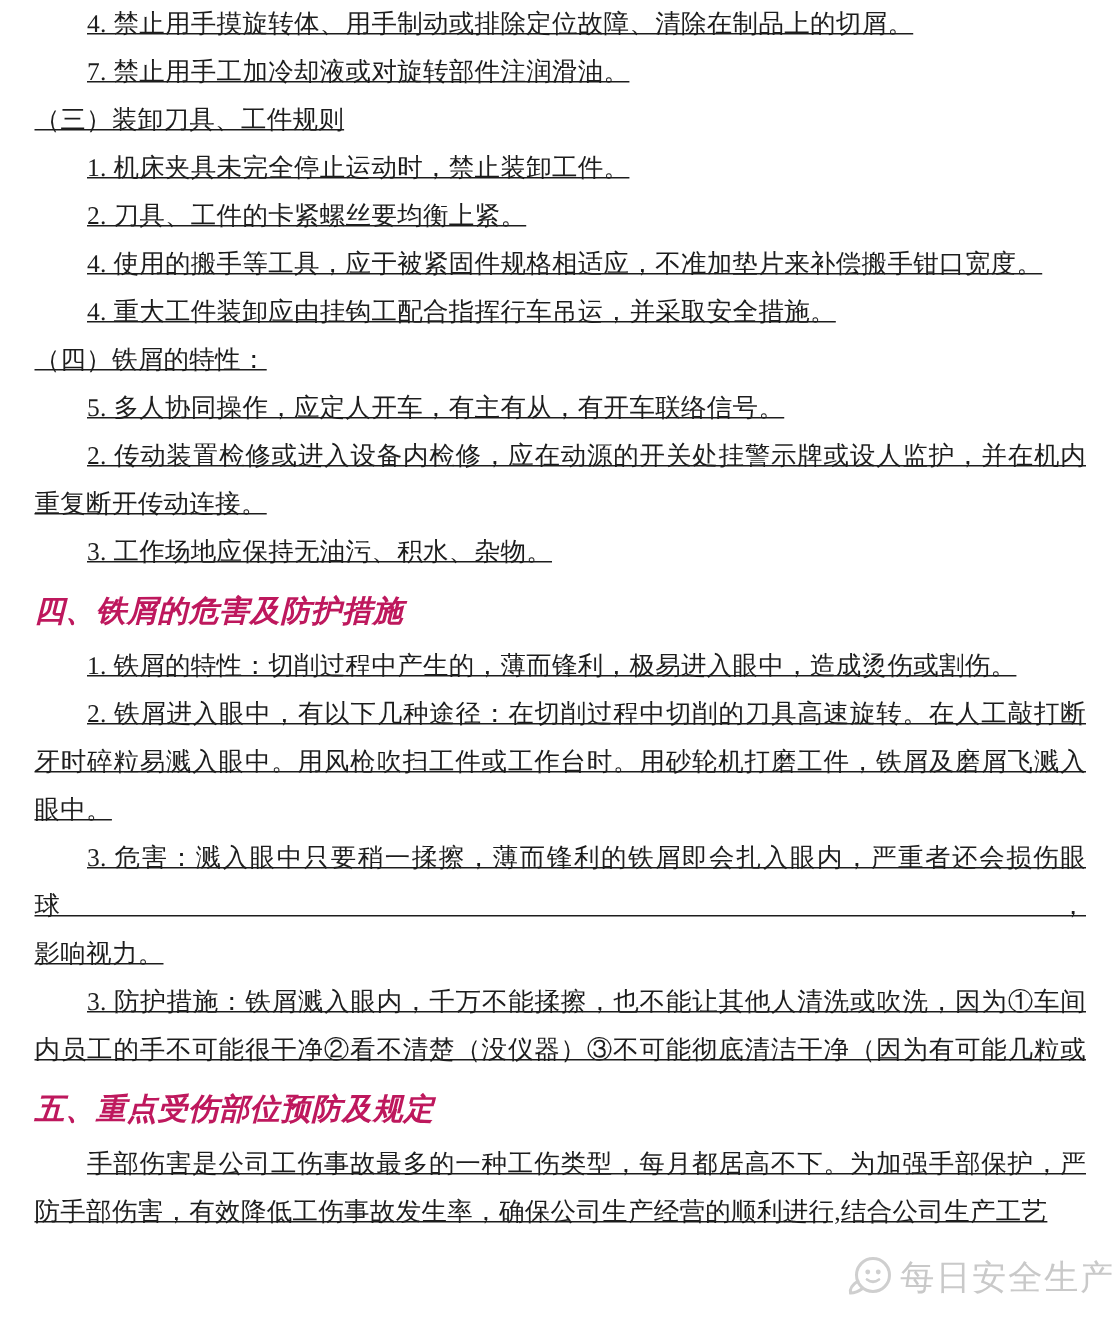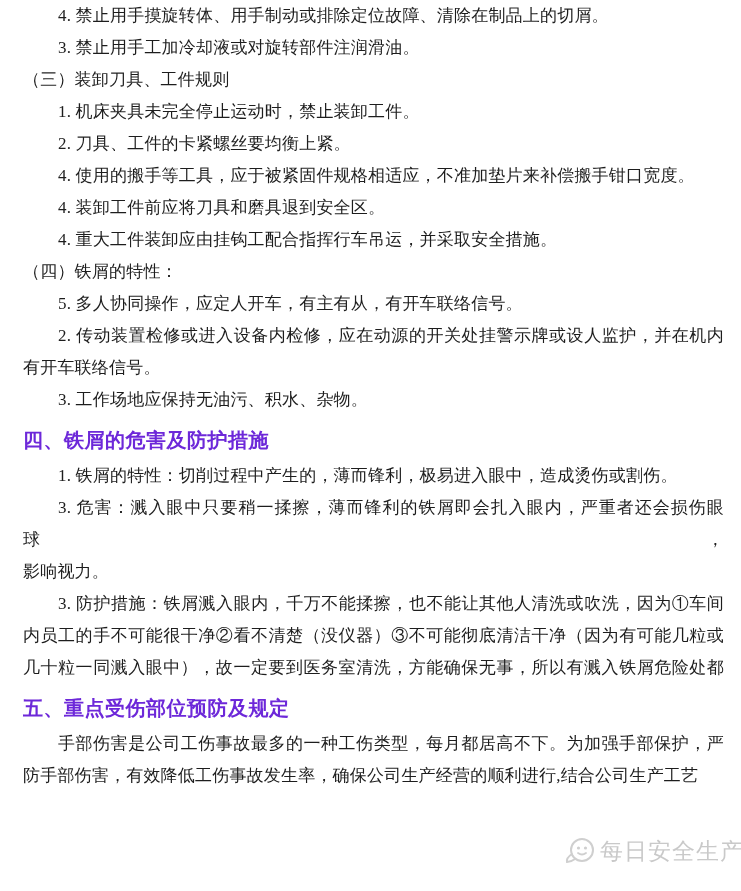--- a/index.html
+++ b/index.html
@@ -4,92 +4,93 @@
 <style>
   html,body{margin:0;padding:0;}
   body{
     width:741px;height:891px;background:#ffffff;position:relative;overflow:hidden;
     font-family:"Liberation Serif","DejaVu Serif",serif;color:#1d1d1d;
   }
   .doc{
     position:absolute;left:23px;top:0;width:701px;
   }
   .para{font-size:17px;line-height:32px;margin:0;letter-spacing:0.2px;}
-  .line{display:block;white-space:nowrap;}
+  .line{display:block;white-space:nowrap;text-decoration:underline;}
   .line.wrap{white-space:normal;}
   .line.indent{text-indent:35px;}
   .line.fill{text-align:justify;text-align-last:justify;white-space:normal;}
   .h2{
     font-size:20px;font-weight:bold;line-height:40px;margin:4px 0 0 0;
-    letter-spacing:0.5px;color:#6d28d9;
+    letter-spacing:0.5px;color:#be185d;font-style:italic;
   }
   .watermark{
     position:absolute;left:563px;top:834px;height:34px;
     display:flex;align-items:center;gap:3px;
     opacity:0.72;pointer-events:none;
   }
   .watermark .wm-text{
     font-family:"Liberation Sans","DejaVu Sans",sans-serif;
     font-size:23px;color:#b5b5b5;letter-spacing:1px;white-space:nowrap;
   }
   .wm-icon{display:block;}
 </style>
 </head>
 <body>
 
 <div class="doc">
     <div class="para">
       <span class="line indent">4. 禁止用手摸旋转体、用手制动或排除定位故障、清除在制品上的切屑。</span>
     </div>
     <div class="para">
-      <span class="line indent">3. 禁止用手工加冷却液或对旋转部件注润滑油。</span>
+      <span class="line indent">7. 禁止用手工加冷却液或对旋转部件注润滑油。</span>
     </div>
     <div class="para">
       <span class="line">（三）装卸刀具、工件规则</span>
     </div>
     <div class="para">
       <span class="line indent">1. 机床夹具未完全停止运动时，禁止装卸工件。</span>
     </div>
     <div class="para">
       <span class="line indent">2. 刀具、工件的卡紧螺丝要均衡上紧。</span>
     </div>
     <div class="para">
       <span class="line indent">4. 使用的搬手等工具，应于被紧固件规格相适应，不准加垫片来补偿搬手钳口宽度。</span>
     </div>
     <div class="para">
-      <span class="line indent">4. 装卸工件前应将刀具和磨具退到安全区。</span>
-    </div>
-    <div class="para">
       <span class="line indent">4. 重大工件装卸应由挂钩工配合指挥行车吊运，并采取安全措施。</span>
     </div>
     <div class="para">
       <span class="line">（四）铁屑的特性：</span>
     </div>
     <div class="para">
       <span class="line indent">5. 多人协同操作，应定人开车，有主有从，有开车联络信号。</span>
     </div>
     <div class="para">
       <span class="line indent fill">2. 传动装置检修或进入设备内检修，应在动源的开关处挂警示牌或设人监护，并在机内</span>
-      <span class="line wrap">有开车联络信号。</span>
+      <span class="line wrap">重复断开传动连接。</span>
     </div>
     <div class="para">
       <span class="line indent">3. 工作场地应保持无油污、积水、杂物。</span>
     </div>
     <div class="h2">四、铁屑的危害及防护措施</div>
     <div class="para">
       <span class="line indent">1. 铁屑的特性：切削过程中产生的，薄而锋利，极易进入眼中，造成烫伤或割伤。</span>
     </div>
     <div class="para">
+      <span class="line indent fill">2. 铁屑进入眼中，有以下几种途径：在切削过程中切削的刀具高速旋转。在人工敲打断</span>
+      <span class="line fill">牙时碎粒易溅入眼中。用风枪吹扫工件或工作台时。用砂轮机打磨工件，铁屑及磨屑飞溅入</span>
+      <span class="line wrap">眼中。</span>
+    </div>
+    <div class="para">
       <span class="line indent fill">3. 危害：溅入眼中只要稍一揉擦，薄而锋利的铁屑即会扎入眼内，严重者还会损伤眼球，</span>
       <span class="line wrap">影响视力。</span>
     </div>
     <div class="para">
       <span class="line indent fill">3. 防护措施：铁屑溅入眼内，千万不能揉擦，也不能让其他人清洗或吹洗，因为①车间</span>
       <span class="line fill">内员工的手不可能很干净②看不清楚（没仪器）③不可能彻底清洁干净（因为有可能几粒或</span>
-      <span class="line fill">几十粒一同溅入眼中），故一定要到医务室清洗，方能确保无事，所以有溅入铁屑危险处都</span>
     </div>
     <div class="h2">五、重点受伤部位预防及规定</div>
     <div class="para">
       <span class="line indent fill">手部伤害是公司工伤事故最多的一种工伤类型，每月都居高不下。为加强手部保护，严</span>
       <span class="line wrap">防手部伤害，有效降低工伤事故发生率，确保公司生产经营的顺利进行,结合公司生产工艺</span>
     </div>
   </div>
 
 <div class="watermark">
   <svg class="wm-icon" width="34" height="30" viewBox="0 0 34 30">

